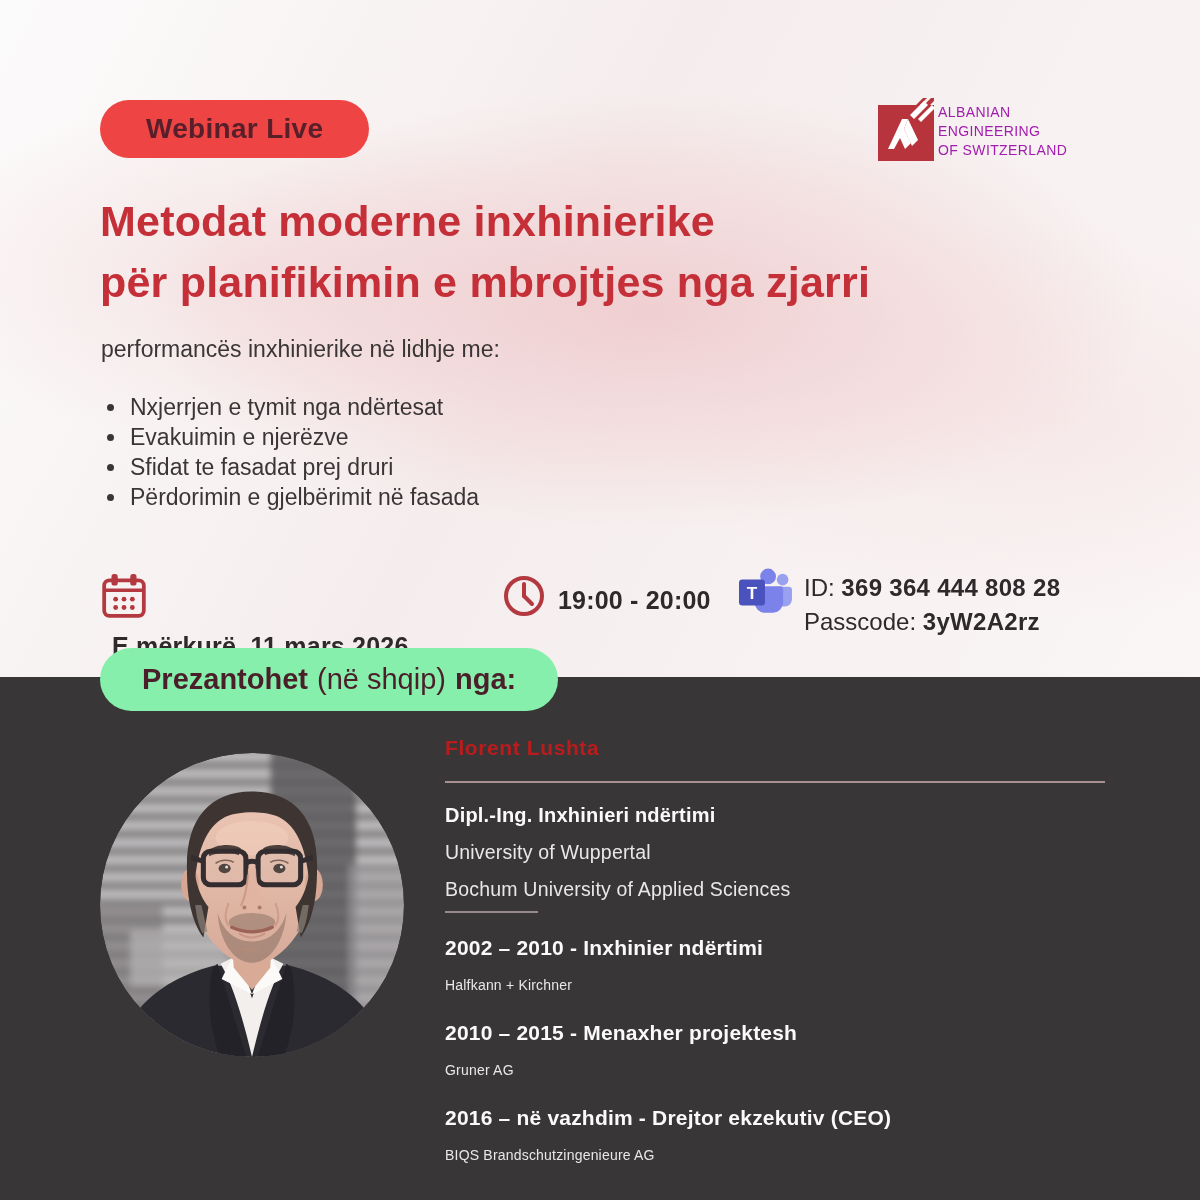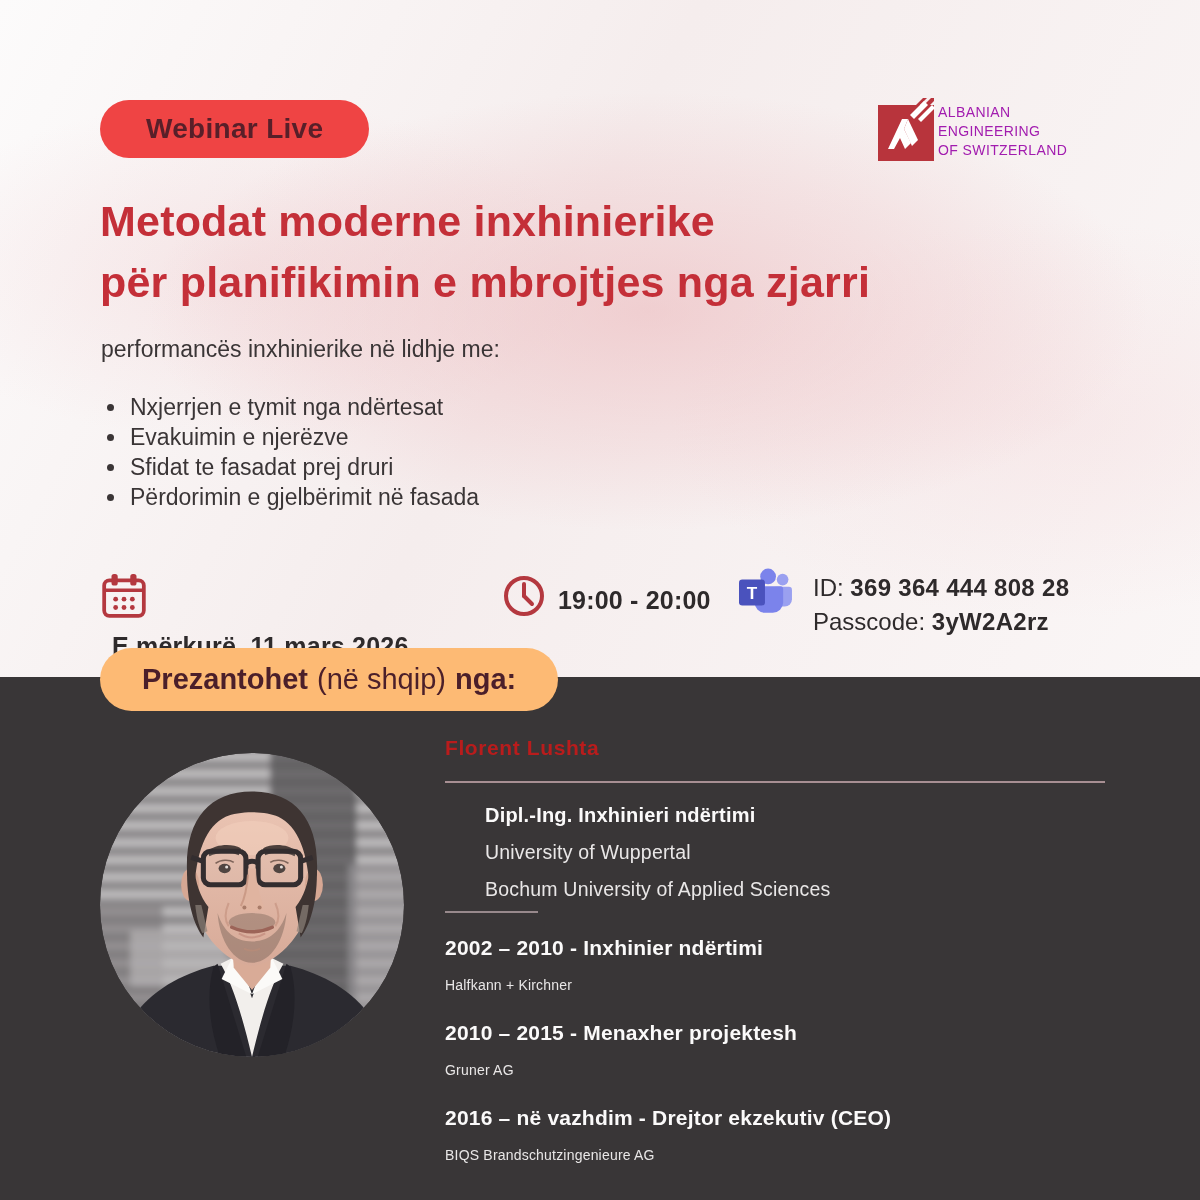--- a/index.html
+++ b/index.html
@@ -62,44 +62,44 @@
   }
   
   .sched-item { position:absolute; display:flex; align-items:flex-start; }
   .sched-date { left:100px; top:572px;flex-direction:column; }
   .sched-time { left:502px; top:574px; }
   .sched-teams { left:739px; top:566px; }
   .sched-text {
     font-size:25px; font-weight:700; color:#2e2a2b; letter-spacing:0.2px;
     margin-left:12px; margin-top:12px;
   }
-  .teams-text { font-size:24px; color:#2e2a2b; margin-left:20px; margin-top:5px; line-height:34px; }
+  .teams-text { font-size:24px; color:#2e2a2b; margin-left:11px; margin-top:5px; line-height:34px; }
   .teams-text .lbl { font-weight:400; }
   .teams-text .val { font-weight:700; letter-spacing:0.3px; }
   
   .presenter-pill {
     position:absolute; left:100px; top:648px; height:63px;
     padding:0 42px; border-radius:32px;
-    background:#fdba74; display:flex; align-items:center; gap:9px;
+    background:#86efac; display:flex; align-items:center; gap:9px;
     font-size:29px; color:#4b1f2a; z-index:3;
   }
   .presenter-pill .b { font-weight:700; }
   .presenter-pill .r { font-weight:400; }
   
   .photo-wrap {
     position:absolute; left:100px; top:753px; width:304px; height:304px;
     border-radius:50%; overflow:hidden;
   }
   
   .speaker-col { position:absolute; left:445px; top:729px; width:660px; }
   .speaker-name {
     font-size:21px; line-height:38px; font-weight:700; color:#b91c1c; letter-spacing:0.6px;
   }
   .speaker-rule { height:2px; background:#a88f93; margin-top:14px; }
-  .cred { font-size:19.5px; line-height:26px; color:#e9e7e7; margin-top:11px; letter-spacing:0.2px;margin-left:40px; }
+  .cred { font-size:19.5px; line-height:26px; color:#e9e7e7; margin-top:11px; letter-spacing:0.2px; }
   .cred.first { font-weight:700; font-size:20px; color:#fbfafa; margin-top:19px; }
   .mini-rule { width:93px; height:2px; background:#98898c; margin-top:9px; }
   .career-title { font-size:21px; line-height:28px; font-weight:700; color:#fbfafa; margin-top:21px; letter-spacing:0.2px; }
   .career-company { font-size:14px; line-height:26px; color:#e9e7e7; margin-top:10px; letter-spacing:0.2px; }
 </style>
 </head>
 <body>
 
 <div class="top-panel"></div>
 <div class="dark-panel"></div>

